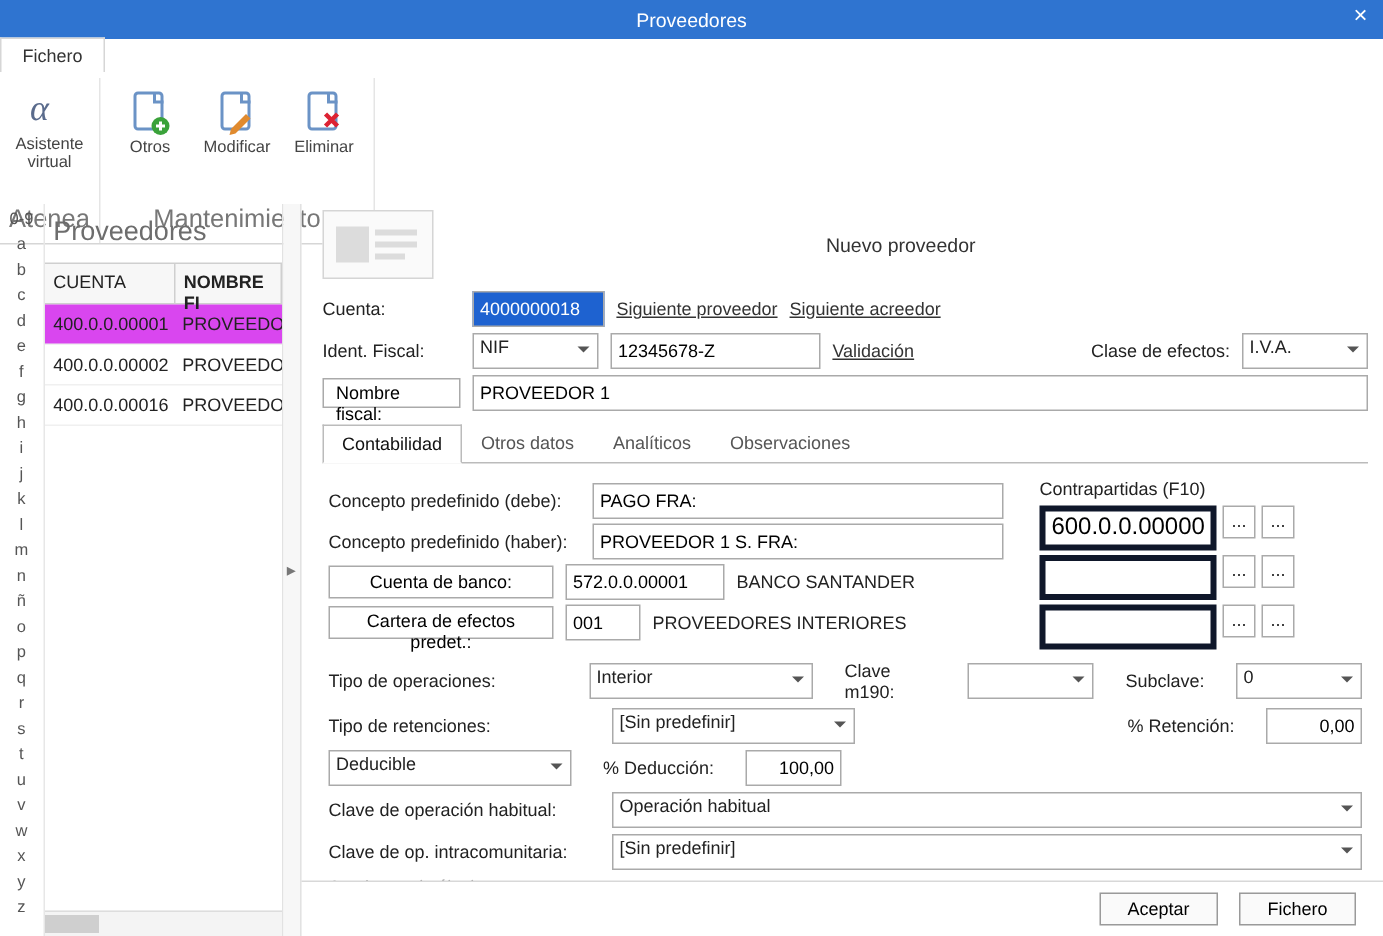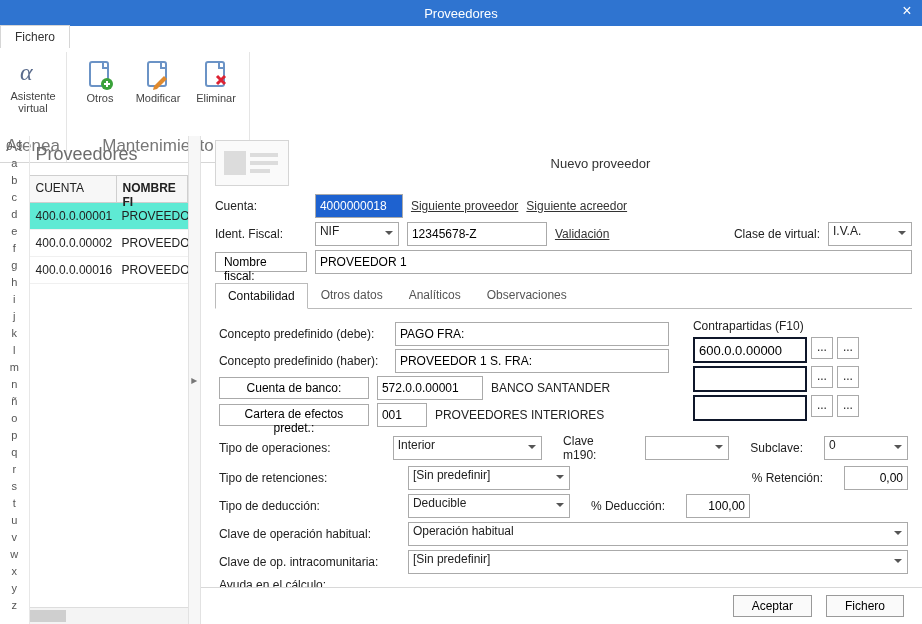--- a/index.html
+++ b/index.html
@@ -19,21 +19,21 @@
 .alpha div{height:17px;line-height:17px;cursor:pointer}
 .list-pane{width:158px;border-right:1px solid #e2e2e2;display:flex;flex-direction:column}
 .list-title{font-size:18px;color:#6d6d6d;padding:8px 6px 10px 6px;font-weight:400}
 .grid{border-top:1px solid #cfcfcf;flex:1;overflow:hidden;position:relative}
 .grid-head{display:flex;background:#f7f7f7;border-bottom:1px solid #cfcfcf;height:26px;font-size:12px}
 .gh{padding:5px 6px;border-right:1px solid #cfcfcf}
 .gh.c1{width:74px}
 .gh.c2{flex:1;font-weight:600}
 .grid-body{}
 .grow{display:flex;height:26px;align-items:center;border-bottom:1px solid #f0f0f0;font-size:12px}
-.grow.sel{background:#5eead4}
+.grow.sel{background:#d946ef}
 .gc1{width:74px;padding:0 6px}
 .gc2{flex:1;padding:0 6px;white-space:nowrap;overflow:hidden}
 .hscroll{position:absolute;bottom:0;left:0;right:0;height:16px;background:#f4f4f4;border-top:1px solid #ddd}
 .hscroll .thumb{position:absolute;left:0;top:2px;height:12px;width:36px;background:#cfcfcf}
 .expander{width:12px;background:#f7f7f7;border-right:1px solid #e2e2e2;display:flex;align-items:center;justify-content:center;color:#777;cursor:pointer}
 .main{flex:1;display:flex;flex-direction:column}
 .main-body{flex:1;padding:4px 10px 0 14px;overflow:hidden}
 .header-row{display:flex;align-items:center;margin-bottom:8px}
 .thumb-icon{width:72px;height:44px;border:1px solid #d5d5d5;display:flex;align-items:center;justify-content:center;background:#fafafa}
 .thumb-icon svg{width:60px;height:32px}
@@ -52,21 +52,21 @@
 .two-col{display:flex;gap:24px}
 .left-col{width:450px}
 .right-col{flex:1}
 .field-row{display:flex;align-items:center;margin:3px 0;gap:8px}
 .field-row .fl{width:168px;text-align:left}
 .field-row .fl.btn{border:1px solid #aaa;background:#fff;padding:2px 6px;width:auto;min-width:140px;text-align:center;cursor:pointer}
 .wide-inp{flex:1}
 .small-inp{width:96px}
 .cp-title{margin-bottom:4px}
 .cp-row{display:flex;gap:4px;margin:3px 0}
-.cp-inp{width:102px;height:20px;border:2px solid #0f172a;padding:1px 4px;font-size:13px}
+.cp-inp{width:102px;height:20px;border:4px solid #0f172a;padding:1px 4px;font-size:16px}
 .sq{width:20px;height:20px;border:1px solid #aaa;background:#fff;text-align:center;line-height:18px;cursor:pointer;font-size:12px}
 .row3{display:flex;align-items:center;gap:21px;margin:4px 0}
 .row3 .lab{width:168px}
 .num{text-align:right;width:54px}
 .select-full{flex:1}
 .footer{height:36px;border-top:1px solid #d8d8d8;display:flex;justify-content:flex-end;align-items:center;gap:14px;padding:0 18px}
 .btn{border:1px solid #9a9a9a;background:#fafafa;height:22px;padding:0 18px;font-size:12px;cursor:pointer}
 </style>
 </head>
 <body>
@@ -209,21 +209,21 @@
         <span class="lnk">Siguiente proveedor</span>
         <span class="lnk">Siguiente acreedor</span>
       </div>
 
       <div class="form-row">
         <span class="lbl">Ident. Fiscal:</span>
         <div class="selbox" style="width:60px"><span>NIF</span></div>
         <input class="inp" style="width: 130px;" value="12345678-Z">
         <span class="lnk">Validación</span>
         <span style="flex:1"></span>
-        <span>Clase de virtual:</span>
+        <span>Clase de efectos:</span>
         <div class="selbox" style="width:60px"><span>I.V.A.</span></div>
       </div>
 
       <div class="form-row">
         <button class="btn-like" style="width:92px;text-align:left">Nombre fiscal:</button>
         <input class="inp" style="flex: 1 1 0%;" value="PROVEEDOR 1">
       </div>
 
       <div class="tabs">
         <div class="tab active">Contabilidad</div>
@@ -283,21 +283,20 @@
           <div class="selbox" style="width:22px"><span>0</span></div>
         </div>
         <div class="row3">
           <span class="lab">Tipo de retenciones:</span>
           <div class="selbox" style="width:138px"><span>[Sin predefinir]</span></div>
           <span style="flex:1"></span>
           <span>% Retención:</span>
           <input class="inp num" value="0,00" style="">
         </div>
         <div class="row3">
-          <span class="lab">Tipo de deducción:</span>
           <div class="selbox" style="width:138px"><span>Deducible</span></div>
           <span>% Deducción:</span>
           <input class="inp num" value="100,00" style="">
         </div>
         <div class="row3">
           <span class="lab">Clave de operación habitual:</span>
           <div class="selbox select-full"><span>Operación habitual</span></div>
         </div>
         <div class="row3">
           <span class="lab">Clave de op. intracomunitaria:</span>

